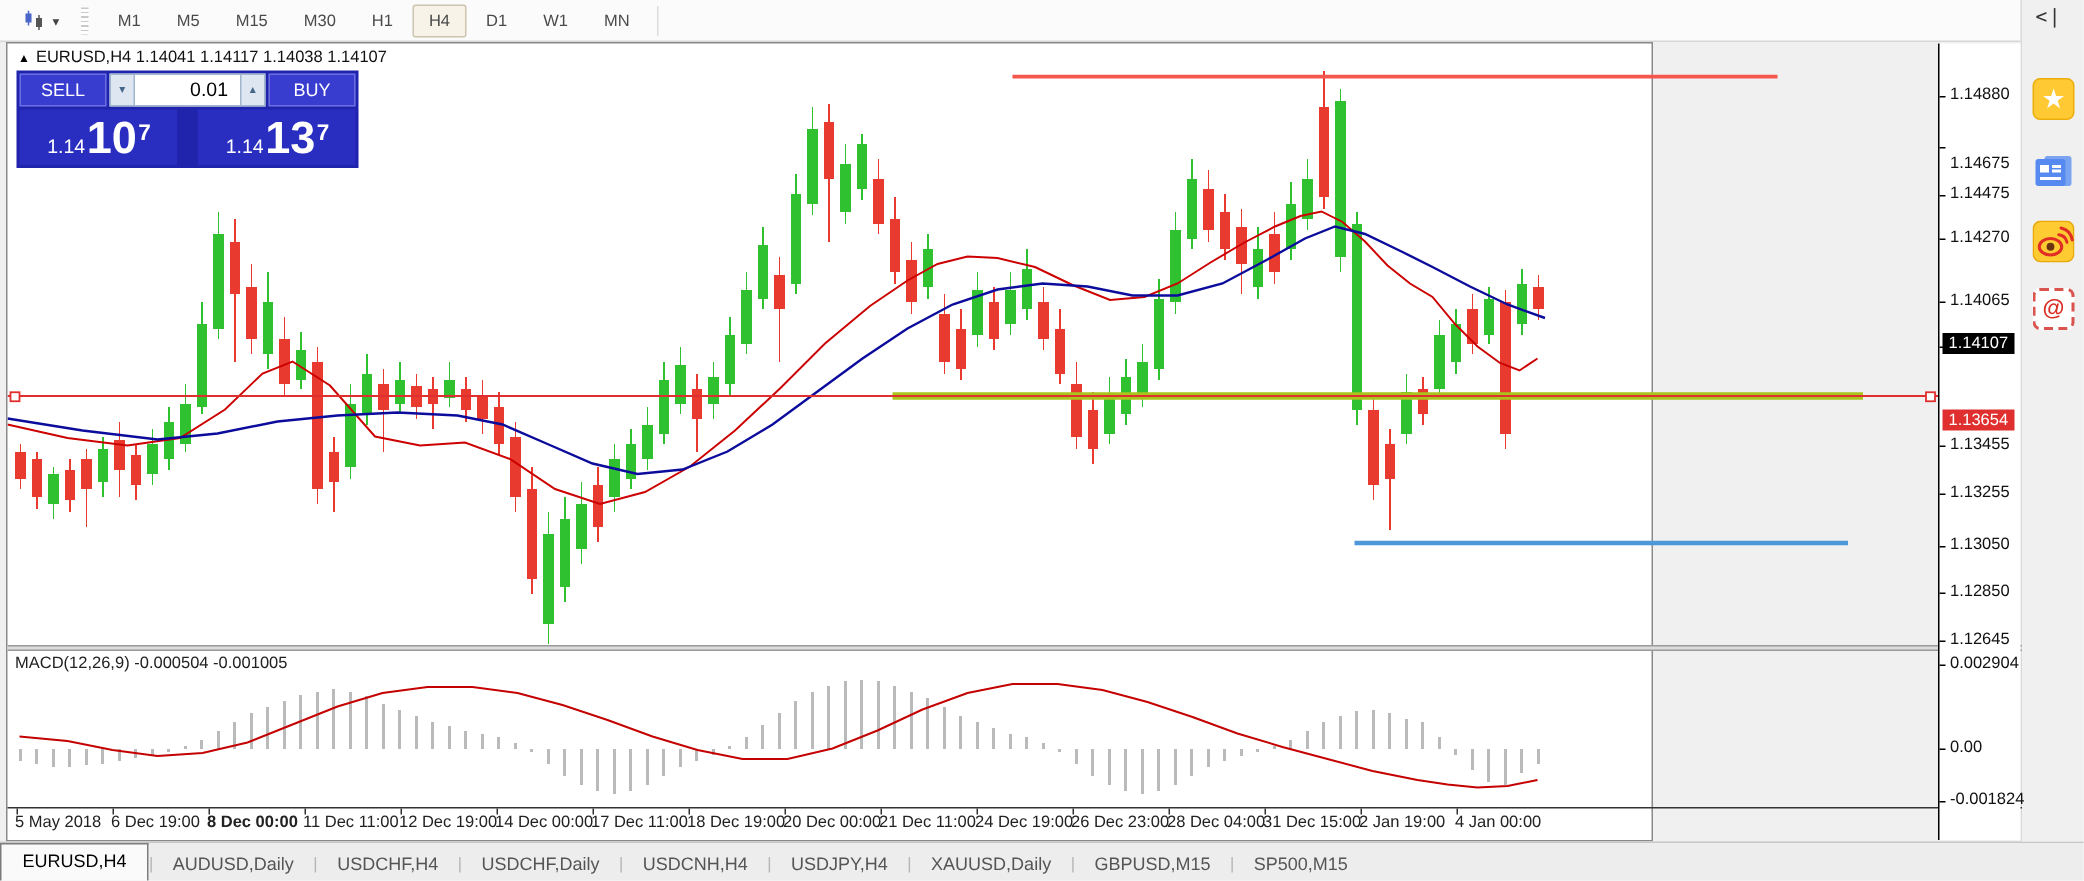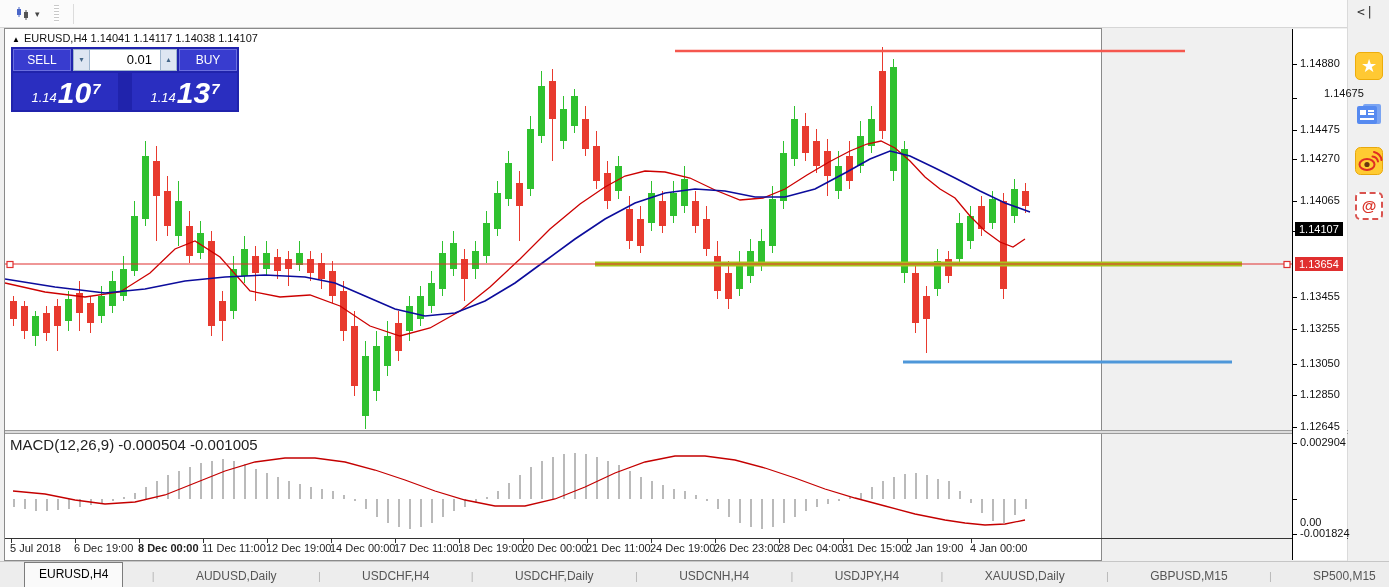--- a/index.html
+++ b/index.html
@@ -33,47 +33,47 @@
   .trade-panel { position:absolute; left:6px; top:18px; width:228px; height:65px;
     background:#2023ac; padding:2px; z-index:7; }
   .tp-row { display:flex; gap:2px; }
   .tp-btn { width:58px; height:22px; background:#383ccf; border:1px solid #6a6edf;
     color:#fff; font-size:12px; text-align:center; line-height:20px; cursor:pointer; }
   .stepper { flex:1; display:flex; height:22px; }
   .step-btn { width:17px; background:#dee6f2; border:1px solid #9fb6ce; color:#446688;
     font-size:8px; text-align:center; line-height:20px; cursor:pointer; }
   .step-value { flex:1; background:#fff; border-top:1px solid #9fb6ce; border-bottom:1px solid #9fb6ce;
     font-size:13px; color:#000; text-align:right; padding:2px 8px 0 0; }
-  .tp-prices { display:flex; gap:14px; margin-top:2px;font-style:italic; }
+  .tp-prices { display:flex; gap:14px; margin-top:2px; }
   .price-box { flex:1; height:37px; background:#2a2ec0; color:#fff; display:flex;
     align-items:flex-end; justify-content:center; padding-bottom:2px; cursor:pointer; }
   .price-small { font-size:13px; margin:0 1px 3px 0; }
   .price-big { font-size:30px; font-weight:bold; line-height:30px; }
   .price-sup { font-size:15px; font-weight:bold; position:relative; top:-11px; left:1px; }
 
   
   #axis-strip { position:absolute; left:1287px; top:0; width:55px; height:531px;
     border-left:1px solid #000; background:#fff; z-index:5; }
   .axis-label { position:absolute; left:7px; font-size:11px; color:#111; height:13px; line-height:13px; white-space:nowrap; }
   .axis-tick { position:absolute; left:0; width:4px; height:1px; background:#000; }
   .price-tag { position:absolute; left:2px; font-size:11px; color:#fff; background:#000;
     padding:0 4px; height:14px; line-height:14px; z-index:3; white-space:nowrap; }
   .price-tag.red { background:#e02f2f; }
 
   
   .pane-split { position:absolute; left:0; top:401px; width:1343px; height:4px;
     background:#dcdcdc; border-top:1px solid #9a9a9a; border-bottom:1px solid #9a9a9a; z-index:4; }
-  .macd-label { position:absolute; left:5px; top:407px; font-size:15px; color:#222; z-index:5; white-space:nowrap; }
+  .macd-label { position:absolute; left:5px; top:407px; font-size:11px; color:#222; z-index:5; white-space:nowrap; }
   .date-split { position:absolute; left:0; top:509px; width:1343px; height:1px; background:#333; z-index:4; }
   .date-label { position:absolute; top:513px; font-size:11px; color:#222; white-space:nowrap; }
   .date-tick { position:absolute; top:510px; width:1px; height:4px; background:#333; }
 
   
   .tabbar { position:absolute; left:0; top:561px; width:1389px; height:26px;
-    background:#ededed; border-top:1px solid #c6c6c6; display:flex; align-items:flex-end; padding-left:24px;justify-content:space-between; }
+    background:#ededed; border-top:1px solid #c6c6c6; display:flex; align-items:flex-end; padding-left:0; }
   .tab { font-size:12px; color:#555; padding:4px 13px; cursor:pointer; white-space:nowrap; }
   .tab.active { background:#fafafa; border:1px solid #7c7c7c; border-bottom:none; color:#000; padding:4px 14px 6px; }
   .tab-sep { color:#b5b5b5; font-size:11px; padding-bottom:5px; }
 
   
   .sidebar { position:absolute; left:1347px; top:0; width:42px; height:561px;
     background:#f0f0f0; border-left:1px solid #dadada; }
   .collapse-btn { position:absolute; top:4px; left:9px; font-size:13px; color:#333; cursor:pointer;
     letter-spacing:1px; font-family:"DejaVu Sans Mono", monospace; }
   .side-icon { position:absolute; left:7px; width:28px; height:28px; border-radius:5px; cursor:pointer; }
@@ -91,20 +91,31 @@
   <div class="tool-icon-btn">
     <svg width="18" height="14" viewBox="0 0 18 14">
       <rect x="3" y="2" width="4" height="6" fill="#4a66c8"></rect>
       <line x1="5" y1="0" x2="5" y2="10" stroke="#4a66c8" stroke-width="1"></line>
       <rect x="10" y="5" width="4" height="6" fill="#555"></rect>
       <line x1="12" y1="3" x2="12" y2="13" stroke="#555" stroke-width="1"></line>
     </svg>
     <span class="tool-caret">▾</span>
   </div>
   <div class="grip"></div>
+  <div id="tf-container" style="display:flex;align-items:center;">
+      <div class="tf-btn">M1</div>
+      <div class="tf-btn">M5</div>
+      <div class="tf-btn">M15</div>
+      <div class="tf-btn">M30</div>
+      <div class="tf-btn">H1</div>
+      <div class="tf-btn active">H4</div>
+      <div class="tf-btn">D1</div>
+      <div class="tf-btn">W1</div>
+      <div class="tf-btn">MN</div>
+    </div>
   <div class="toolbar-sep"></div>
 </div>
 
 <div id="chart-window">
 
   <svg id="chart-svg" width="1287" height="531" viewBox="0 0 1287 531">
       <line x1="8.5" y1="267" x2="8.5" y2="297" stroke="#e83a2e" stroke-width="1" shape-rendering="crispEdges"></line>
       <rect x="5" y="272" width="7" height="18" fill="#e83a2e" shape-rendering="crispEdges"></rect>
       <line x1="19.5" y1="272" x2="19.5" y2="310" stroke="#e83a2e" stroke-width="1" shape-rendering="crispEdges"></line>
       <rect x="16" y="277" width="7" height="25" fill="#e83a2e" shape-rendering="crispEdges"></rect>
@@ -420,21 +431,21 @@
         <span class="price-sup">7</span>
       </div>
     </div>
   </div>
 
   <div class="pane-split"></div>
   <div class="macd-label">MACD(12,26,9) -0.000504 -0.001005</div>
   <div class="date-split"></div>
   <div id="date-row">
       <div class="date-tick" style="left: 6px;"></div>
-      <div class="date-label" style="left: 5px;">5 Jul 2018</div>
+      <div class="date-label" style="left: 5px;">5 May 2018</div>
       <div class="date-tick" style="left: 70px;"></div>
       <div class="date-label" style="left: 69px;">6 Dec 19:00</div>
       <div class="date-tick" style="left: 134px;"></div>
       <div class="date-label" style="left: 133px; font-weight: bold;">8 Dec 00:00</div>
       <div class="date-tick" style="left: 198px;"></div>
       <div class="date-label" style="left: 197px;">11 Dec 11:00</div>
       <div class="date-tick" style="left: 262px;"></div>
       <div class="date-label" style="left: 261px;">12 Dec 19:00</div>
       <div class="date-tick" style="left: 326px;"></div>
       <div class="date-label" style="left: 325px;">14 Dec 00:00</div>
@@ -457,21 +468,21 @@
       <div class="date-tick" style="left: 902px;"></div>
       <div class="date-label" style="left: 901px;">2 Jan 19:00</div>
       <div class="date-tick" style="left: 966px;"></div>
       <div class="date-label" style="left: 965px;">4 Jan 00:00</div>
     </div>
 
   <div id="axis-strip">
       <div class="axis-tick" style="top: 35px;"></div>
       <div class="axis-label" style="top: 28px;">1.14880</div>
       <div class="axis-tick" style="top: 69px;"></div>
-      <div class="axis-label" style="top: 58px; margin-left: 24px;">1.14675</div>
+      <div class="axis-label" style="top: 74px;">1.14675</div>
       <div class="axis-tick" style="top: 101px;"></div>
       <div class="axis-label" style="top: 94px;">1.14475</div>
       <div class="axis-tick" style="top: 130px;"></div>
       <div class="axis-label" style="top: 123px;">1.14270</div>
       <div class="axis-tick" style="top: 172px;"></div>
       <div class="axis-label" style="top: 165px;">1.14065</div>
       <div class="axis-tick" style="top: 202px;"></div>
       <div class="axis-label" style="top: 195px;">1.13865</div>
       <div class="axis-tick" style="top: 268px;"></div>
       <div class="axis-label" style="top: 261px;">1.13455</div>
@@ -479,25 +490,25 @@
       <div class="axis-label" style="top: 293px;">1.13255</div>
       <div class="axis-tick" style="top: 335px;"></div>
       <div class="axis-label" style="top: 328px;">1.13050</div>
       <div class="axis-tick" style="top: 366px;"></div>
       <div class="axis-label" style="top: 359px;">1.12850</div>
       <div class="axis-tick" style="top: 398px;"></div>
       <div class="axis-label" style="top: 391px;">1.12645</div>
       <div class="axis-tick" style="top: 414px;"></div>
       <div class="axis-label" style="top: 407px;">0.002904</div>
       <div class="axis-tick" style="top: 470px;"></div>
-      <div class="axis-label" style="top: 463px; margin-top: 24px;">0.00</div>
+      <div class="axis-label" style="top: 463px;">0.00</div>
       <div class="axis-tick" style="top: 505px;"></div>
       <div class="axis-label" style="top: 498px;">-0.001824</div>
       <div class="price-tag" style="top: 157px; margin-top: 36px;">1.14107</div>
-      <div class="price-tag red" style="top: 228px;">1.13654</div>
+      <div class="price-tag red" style="top: 244px;">1.13654</div>
     </div>
 </div>
 
 <div class="tabbar" id="tabbar">
     <div class="tab active">EURUSD,H4</div>
     <div class="tab-sep">|</div>
     <div class="tab">AUDUSD,Daily</div>
     <div class="tab-sep">|</div>
     <div class="tab">USDCHF,H4</div>
     <div class="tab-sep">|</div>

